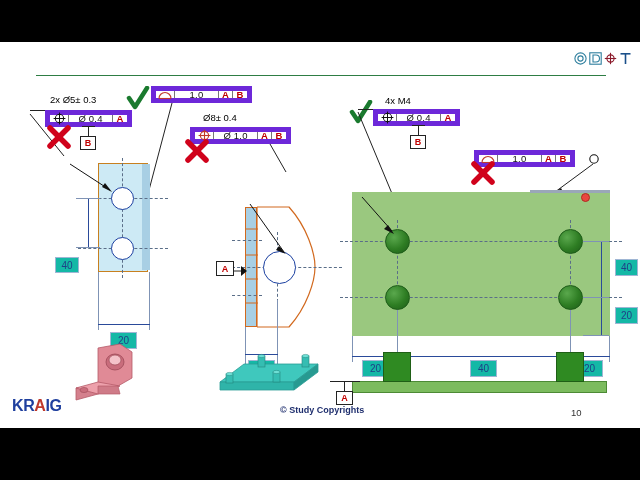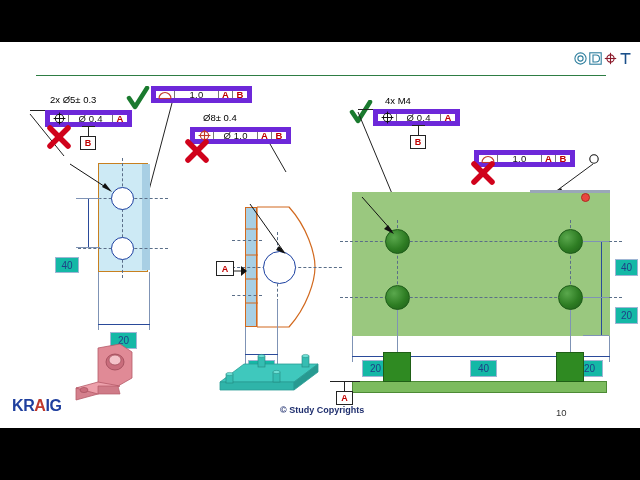--- a/index.html
+++ b/index.html
@@ -524,20 +524,20 @@
 
     <div style="position:absolute;left:352px;top:339px;width:255px;height:12px;background:#7cbb5e;border:1px solid #4c8a35;box-sizing:border-box;"></div>
     <div style="position:absolute;left:383px;top:310px;width:28px;height:30px;background:#2f8a22;border:1px solid #1f5f16;box-sizing:border-box;"></div>
     <div style="position:absolute;left:556px;top:310px;width:28px;height:30px;background:#2f8a22;border:1px solid #1f5f16;box-sizing:border-box;"></div>
 
     <div style="position:absolute;left:330px;top:339px;width:30px;height:0;border-top:1.4px solid #222;"></div>
     <div class="datum-stem" style="left:344px; top:340px; height:9px;"></div>
     <div class="datum-box" style="left:336px; top:349px; width:17px; height:14px;">A</div>
 
     <div class="copyright" style="left:280px; top:363px;">© Study Copyrights</div>
-    <div class="pagenum" style="left:556px; top:365px;">10</div>
+    <div class="pagenum" style="left:571px; top:365px;">10</div>
 
     <div class="logo" style="left:12px; top:355px;">
       <span>KR</span><span class="a-red">A</span><span>IG</span>
     </div>
 
   </div>
 </div>
 
 </body></html>

